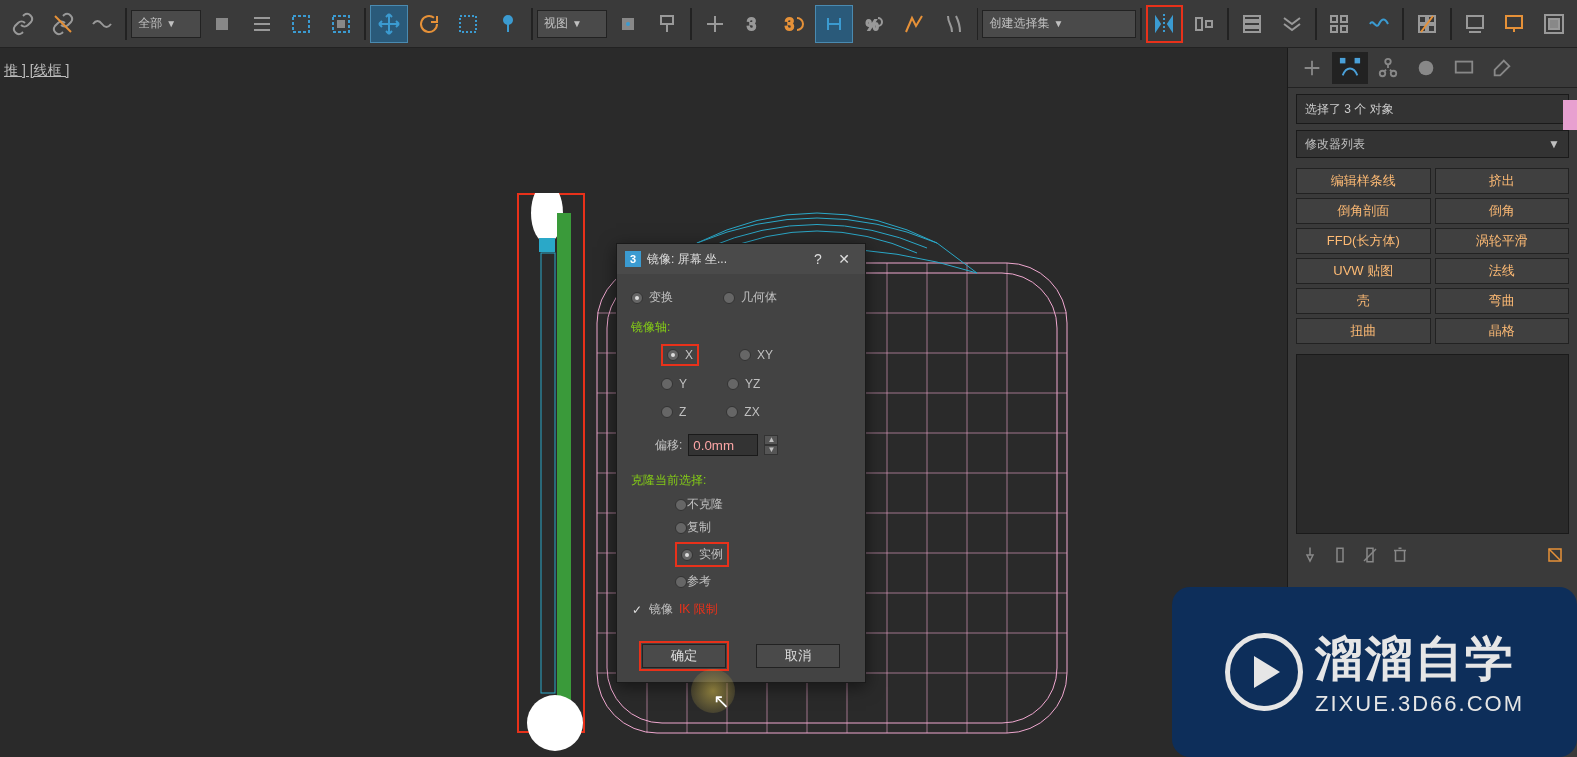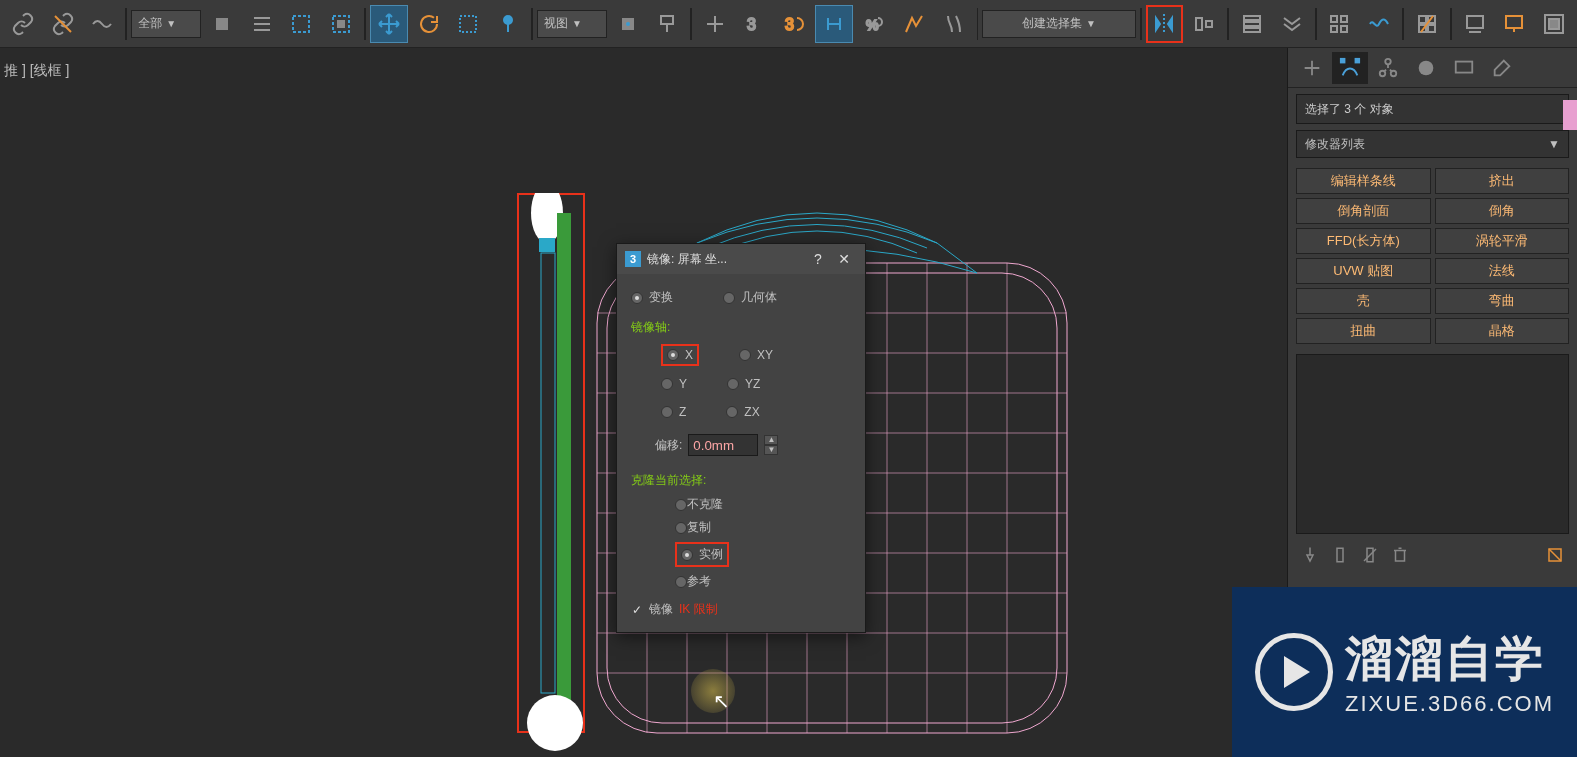--- a/index.html
+++ b/index.html
@@ -64,20 +64,21 @@
       right: 290px;
       bottom: 0;
       background: #2a2a2a;
     }
     .viewport-label {
       position: absolute;
       top: 14px;
       left: 4px;
       color: #bbb;
       font-size: 14px;
+      text-decoration: underline;
     }
     
     .model-area {
       position: absolute;
       left: 517px;
       top: 145px;
       width: 560px;
       height: 590px;
     }
     .model-highlight {
@@ -152,29 +153,30 @@
     .mod-btn { height: 26px; background: #404040; border: 1px solid #222; display: flex; align-items: center; justify-content: center; color: #fdba74; cursor: pointer; font-size: 13px; }
     .mod-stack { margin: 4px 8px; height: 180px; background: #2a2a2a; border: 1px solid #1a1a1a; }
     .mod-icons { display: flex; gap: 2px; padding: 4px 8px; align-items: center; }
     .mod-ico { width: 28px; height: 26px; display: flex; align-items: center; justify-content: center; color: #888; cursor: pointer; }
 
     
     .watermark {
       position: absolute;
       right: 0;
       bottom: 0;
-      width: 345px;
+      width: 405px;
       height: 170px;
       background: #0d2e5a;
       display: flex;
       align-items: center;
       justify-content: center;
       gap: 12px;
       color: #e6e6e6;
       padding: 0 14px;
+      border-radius: 18px;
     }
     .watermark .logo-circle { width: 78px; height: 78px; border: 5px solid #e6e6e6; border-radius: 50%; display: flex; align-items: center; justify-content: center; }
     .watermark .logo-circle span { width: 0; height: 0; border-left: 26px solid #e6e6e6; border-top: 16px solid transparent; border-bottom: 16px solid transparent; margin-left: 6px; }
     .watermark .wm-text { display: flex; flex-direction: column; gap: 4px; }
     .watermark .wm-main { font-size: 48px; font-weight: bold; letter-spacing: 2px; }
     .watermark .wm-sub { font-size: 22px; letter-spacing: 2px; margin-top: -4px; }
   </style>
 </head>
 <body>
 
@@ -297,21 +299,21 @@
       <svg class="ico" viewBox="0 0 24 24" fill="none" stroke="currentColor" stroke-width="2">
         <path d="M4 20l6-14 4 8 6-10"></path>
       </svg>
     </div>
   <div class="tool-btn">
       <svg class="ico" viewBox="0 0 24 24" fill="none" stroke="currentColor" stroke-width="2">
         <path d="M6 4c0 8 4 8 4 16M14 4c0-0 4 8 4 16" stroke="#999"></path>
       </svg>
     </div>
   <div class="tool-sep"></div>
-  <div class="tool-dropdown" style="width:154px;justify-content:center;">
+  <div class="tool-dropdown" style="width:154px;">
       <span>创建选择集</span>
       <span class="arrow">▼</span>
     </div>
   <div class="tool-sep"></div>
   <div class="tool-btn highlighted">
       <svg class="ico" viewBox="0 0 24 24" fill="none" stroke="#3b9bd1" stroke-width="2">
         <path d="M12 2v20" stroke-dasharray="2 2"></path>
         <path d="M4 6l4 6-4 6z" fill="#3b9bd1"></path>
         <path d="M20 6l-4 6 4 6z" fill="#3b9bd1"></path>
       </svg>
@@ -510,20 +512,24 @@
           <span>参考</span>
         </div>
       <div class="checkbox-row">
         <span class="checkbox-mark">✓</span>
         <span>镜像</span>
         <span class="ik-text">IK 限制</span>
       </div>
       <div class="cursor-circle"></div>
       <div class="cursor-arrow">↖</div>
     </div>
+    <div class="dialog-buttons">
+      <button class="dlg-btn hl">确定</button>
+      <button class="dlg-btn">取消</button>
+    </div>
   </div>
 </div>
 
 <div class="right-panel">
   <div class="right-tabs">
     <div class="rtab">
         <svg width="22" height="22" viewBox="0 0 24 24" fill="none" stroke="currentColor" stroke-width="2">
           <path d="M12 4v16M4 12h16"></path>
         </svg>
       </div>

